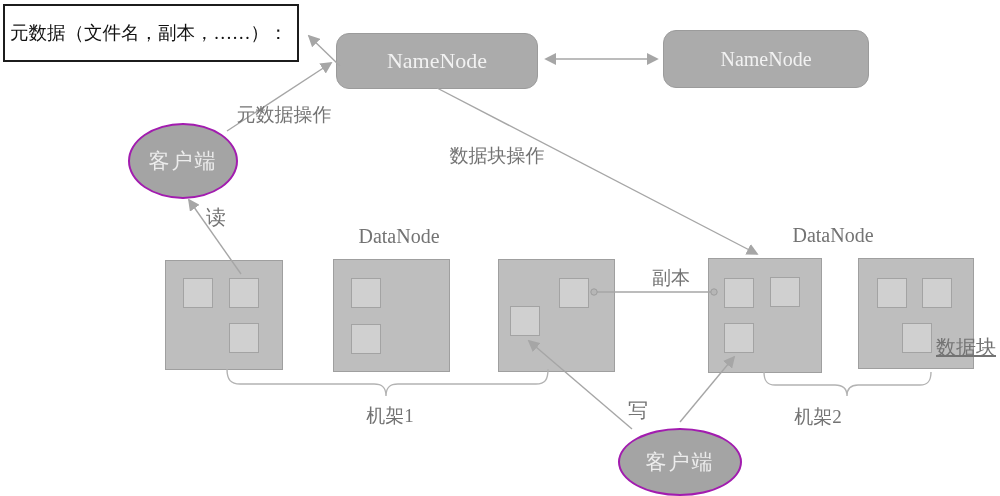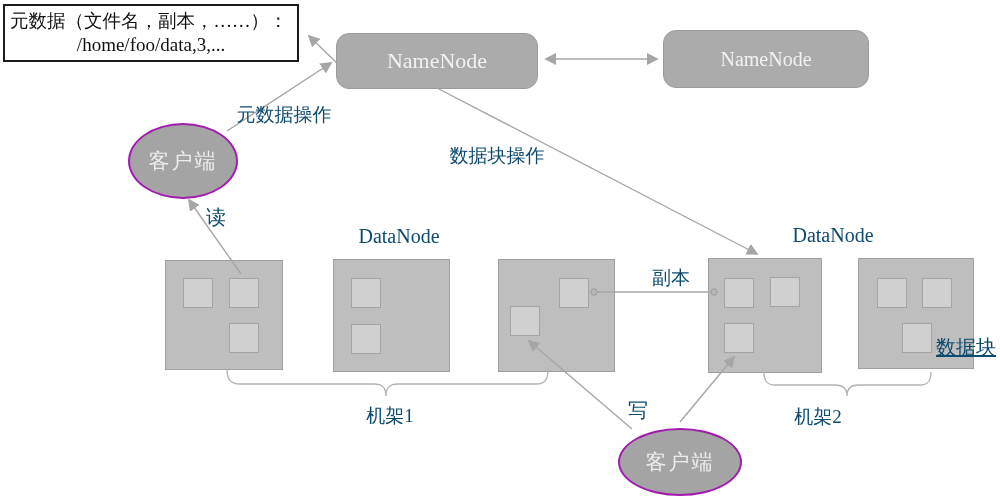--- a/index.html
+++ b/index.html
@@ -36,33 +36,32 @@
     letter-spacing:2px;
   }
   .client-top{left:128px;top:123px;width:106px;height:72px;}
   .client-bottom{left:618px;top:428px;width:120px;height:64px;}
 
   
   .dn-box{background:#bebebe;border:1px solid #9f9f9f;}
   .blk{position:absolute;width:28px;height:28px;background:#d0d0d0;border:1px solid #a3a3a3;}
 
   
-  .lbl{position:absolute;z-index:3;color:#0c4a6e;white-space:nowrap;}
+  .lbl{position:absolute;z-index:3;color:#737373;white-space:nowrap;}
   .f19{font-size:19px;}
   .f20{font-size:20px;}
   .ctr{text-align:center;}
 </style>
 </head>
 <body>
 
 <div id="stage">
 
   <div class="abs note-box">
     <div class="note-line1">元数据（文件名，副本，……）：</div>
-    <div class="note-line2">/home/foo/data,3,...</div>
   </div>
 
   <div class="abs round-node nn layer-boxes">
     <span>NameNode</span>
   </div>
 
   <div class="abs round-node snn layer-boxes">
     <span>NameNode</span>
   </div>
 

